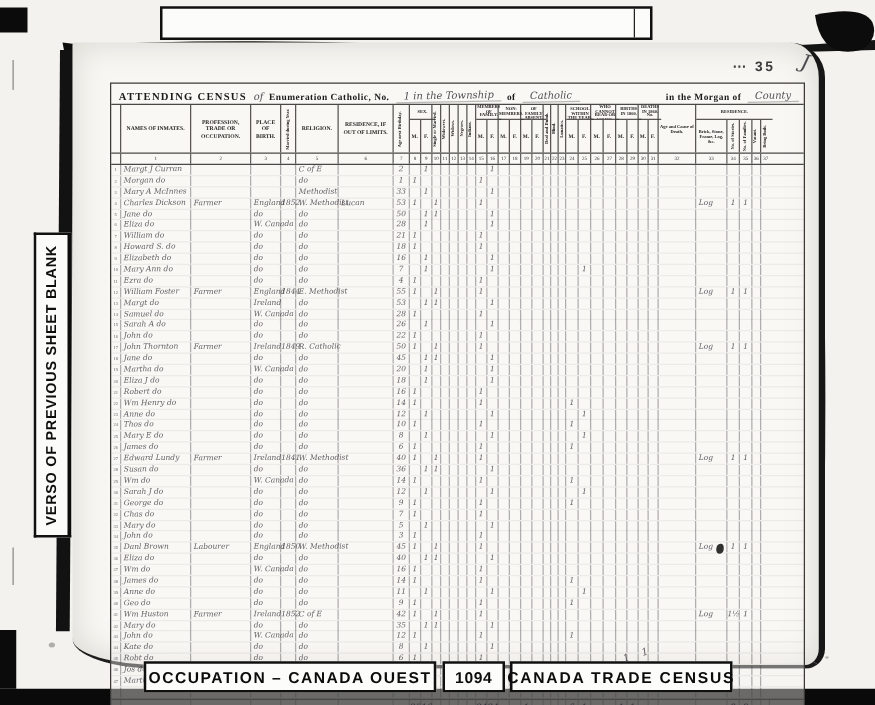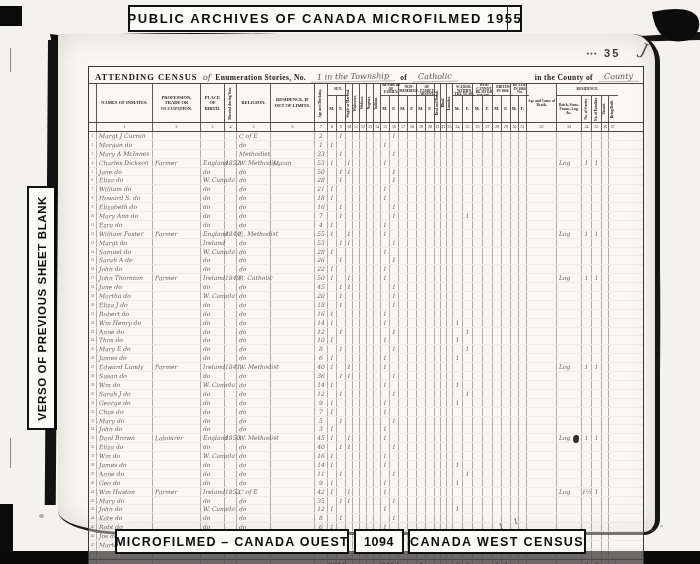--- a/index.html
+++ b/index.html
@@ -108,41 +108,40 @@
   <rect x="0" y="551" width="700" height="13" fill="#0a0a0a"></rect>
 </svg>
 
 <div class="film-line abs" style="left:10px;top:48px;height:24px;"></div>
 <div class="film-line abs" style="left:10px;top:438px;height:30px;"></div>
 <div id="noise1" class="abs"></div>
 
 <div id="photo-page" class="abs"></div>
 
 <div id="top-banner" class="banner">
-  <span>PUBLIC ARCHIVES OF CANADA   MICROFILMED 1955</span>
   <span class="divider"></span>
 </div>
 
 <div id="verso-label" class="abs">
   <span>VERSO OF PREVIOUS SHEET BLANK</span>
 </div>
 
 <div id="page-stamp" class="abs">⋯ 35</div>
 <div id="stamp-flourish" class="abs">J</div>
 
 <div id="form">
   <div id="form-title">
     <span class="pt big">ATTENDING CENSUS</span>
     <span class="hw hwt" style="border-bottom:none;padding:0;">of</span>
-    <span class="pt">Enumeration Stories, No.</span>
+    <span class="pt">Enumeration Catholic, No.</span>
     <span class="hw hwt">1 in the Township</span>
     <span class="pt">of</span>
     <span class="hw hwt">Catholic</span>
     <span id="title-spacer"></span>
-    <span class="pt">in the County of</span>
+    <span class="pt">in the Morgan of</span>
     <span class="hw hwt">County</span>
   </div>
   <div id="hdr">
       <div class="hu full" style="width: 8px;">
         <span></span>
       </div>
       <div class="hu full" style="width: 56px;">
         <span>NAMES OF INMATES.</span>
       </div>
       <div class="hu full" style="width: 48px;">
@@ -2300,20 +2299,20 @@
       <div class="c" style="width: 10px;">8</div>
       <div class="c" style="width: 7px;"></div>
       <div class="c" style="width: 7px;"></div>
     </div>
 </div>
 
 <div id="below-note" class="abs">1 1</div>
 <div id="ink-blot" class="abs"></div>
 
 <div id="footer-left" class="banner">
-  <span>MICROFILMED – CANADA OUEST</span>
+  <span>OCCUPATION – CANADA OUEST</span>
 </div>
 <div id="footer-year" class="banner">
   <span>1094</span>
 </div>
 <div id="footer-right" class="banner">
-  <span>CANADA WEST CENSUS</span>
+  <span>CANADA TRADE CENSUS</span>
 </div>
 
 </body></html>

